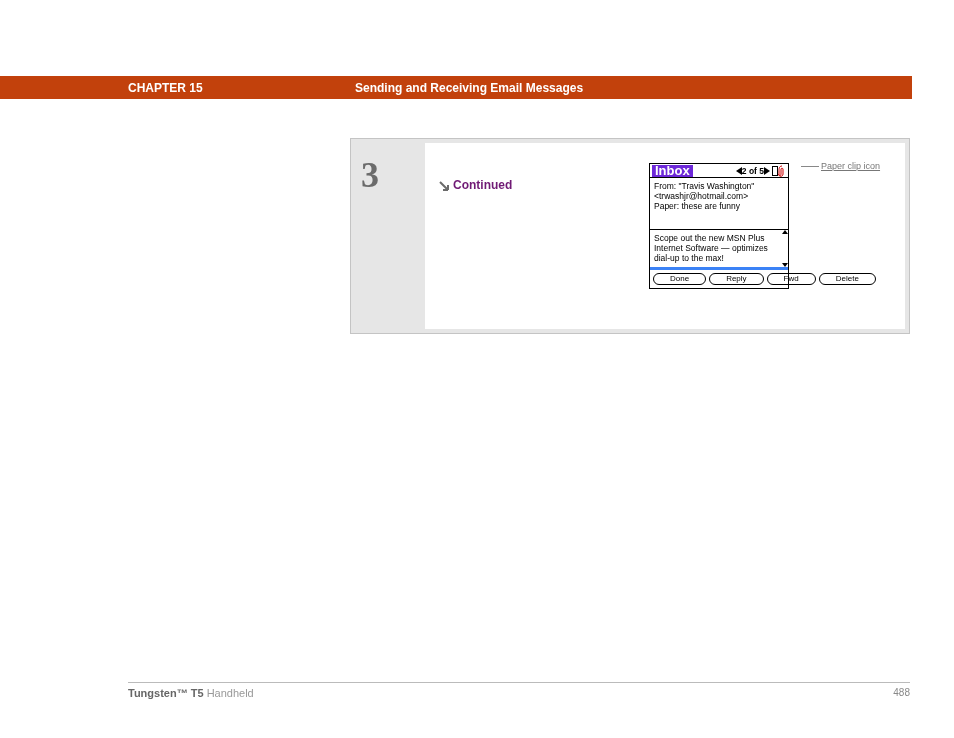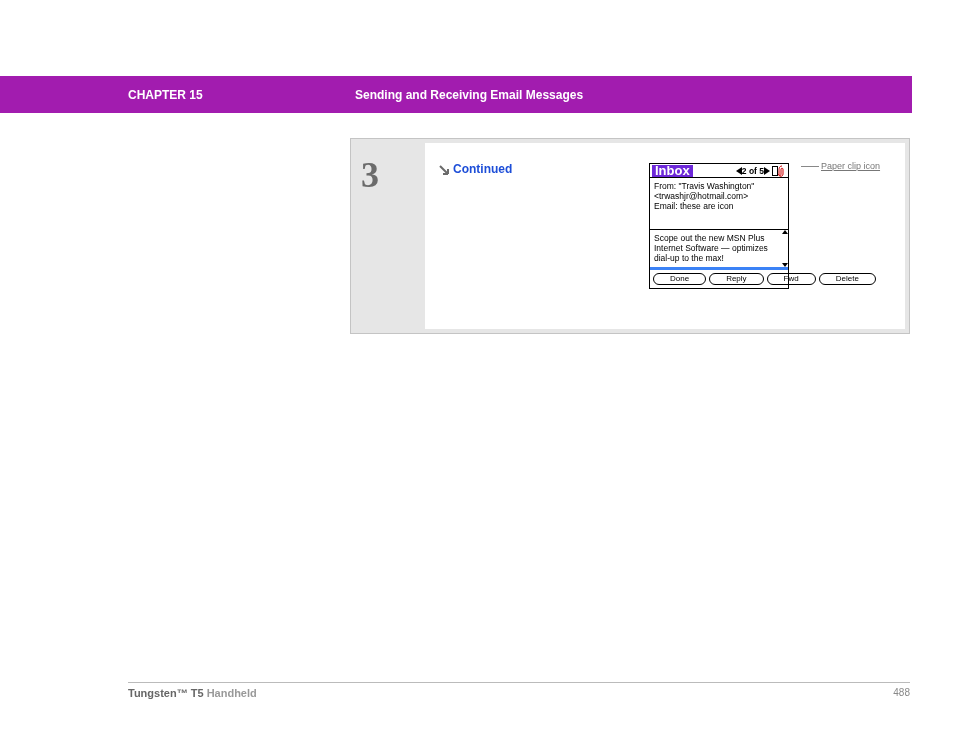--- a/index.html
+++ b/index.html
@@ -9,22 +9,22 @@
     background: #ffffff;
     font-family: Arial, Helvetica, sans-serif;
     position: relative;
     overflow: hidden;
   }
   .header-bar {
     position: absolute;
     top: 76px;
     left: 0;
     right: 42px;
-    height: 37px;
-    background: #a21caf;
+    height: 23px;
+    background: #c2410c;
     display: flex;
     align-items: center;
     color: #ffffff;
     font-size: 12px;
     font-weight: bold;
   }
   .header-chapter {
     position: absolute;
     left: 128px;
   }
@@ -61,21 +61,22 @@
     padding: 18px 14px 40px 14px;
     display: flex;
   }
   .text-col {
     width: 200px;
     font-size: 12px;
     color: #222;
     line-height: 1.35;
   }
   .continued {
-    color: #1d4ed8;
+    margin-top: 16px;
+    color: #701a75;
     font-weight: bold;
     font-size: 12px;
   }
   .continued svg { vertical-align: -2px; margin-right: 4px; }
   .fig-col {
     flex: 1;
     padding-left: 10px;
     position: relative;
   }
   .device {
@@ -191,21 +192,21 @@
     right: 44px;
     top: 682px;
     border-top: 1px solid #bbb;
     padding-top: 4px;
     display: flex;
     justify-content: space-between;
     font-size: 11px;
     color: #777;
   }
   .footer .prod { font-weight: bold; color: #666; margin-top: 30px; }
-  .footer .light { font-weight: bold; color: #999; }
+  .footer .light { font-weight: normal; color: #999; }
   .page-num { font-size: 10px; color: #888; }
 </style>
 </head>
 <body>
 
 <div class="header-bar">
   <span class="header-chapter">CHAPTER 15</span>
   <span class="header-title">Sending and Receiving Email Messages</span>
 </div>
 
@@ -239,22 +240,22 @@
                 </span>
               </div>
             </div>
             <div class="dev-body">
               <div>
                 <span>From:</span>
                 <span>"Travis Washington"</span>
               </div>
               <div>&lt;trwashjr@hotmail.com&gt;</div>
               <div>
-                <span>Email:</span>
-                <span>these are icon</span>
+                <span>Paper:</span>
+                <span>these are funny</span>
               </div>
             </div>
             <div class="dev-mid">
               <div class="dev-mid-text">Scope out the new MSN Plus Internet Software — optimizes dial-up to the max!</div>
               <div class="scroll-rail">
                 <span class="sr-tri-up"></span>
                 <span class="sr-tri-dn"></span>
               </div>
             </div>
             <div class="dev-btns">

